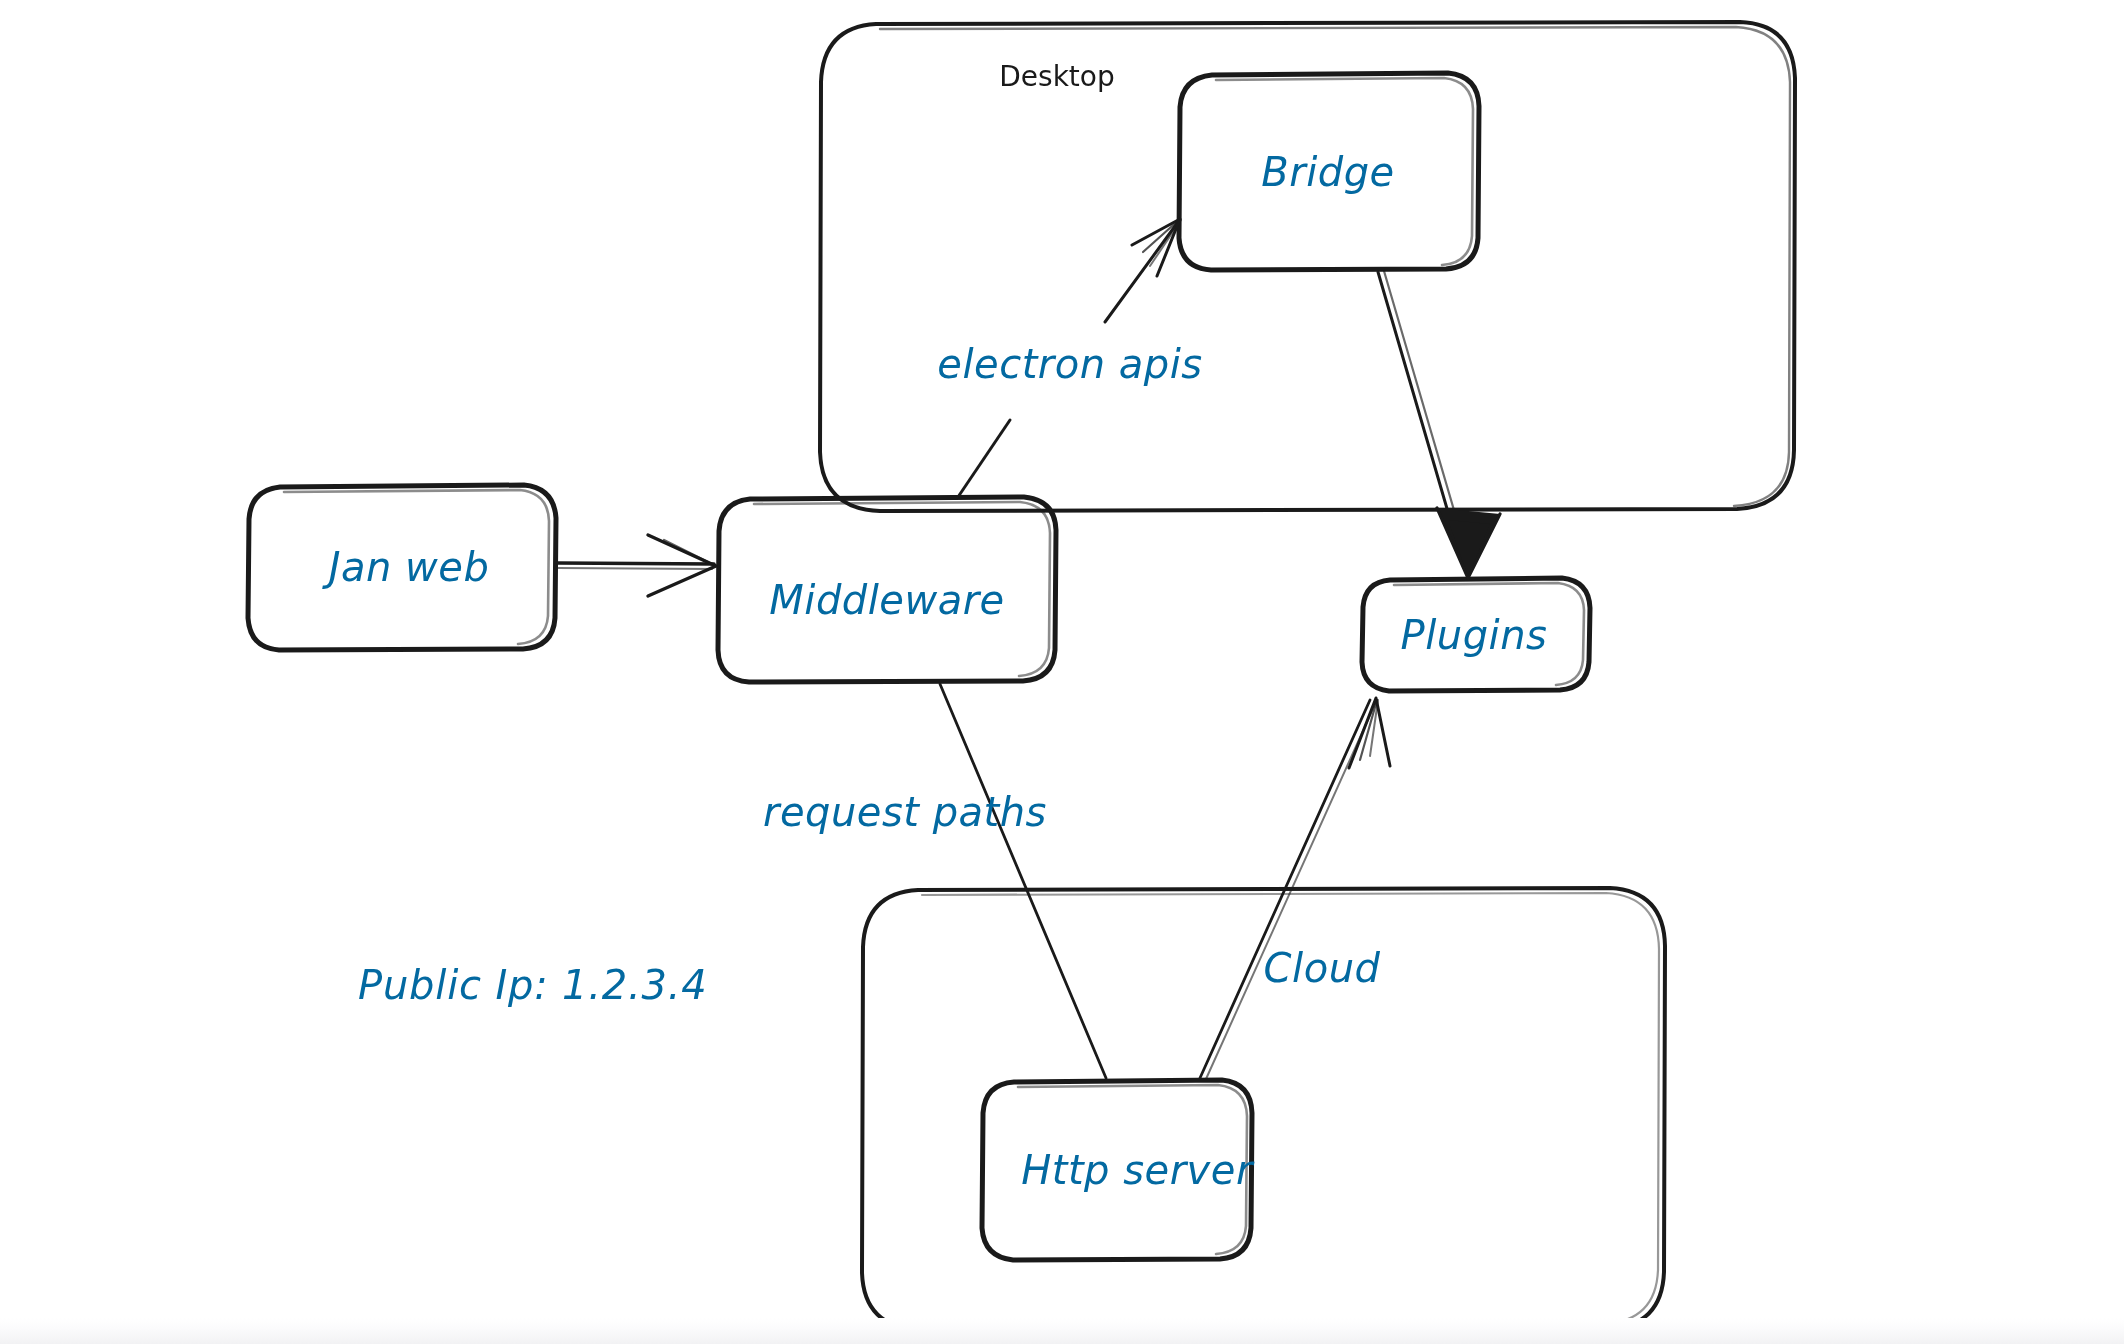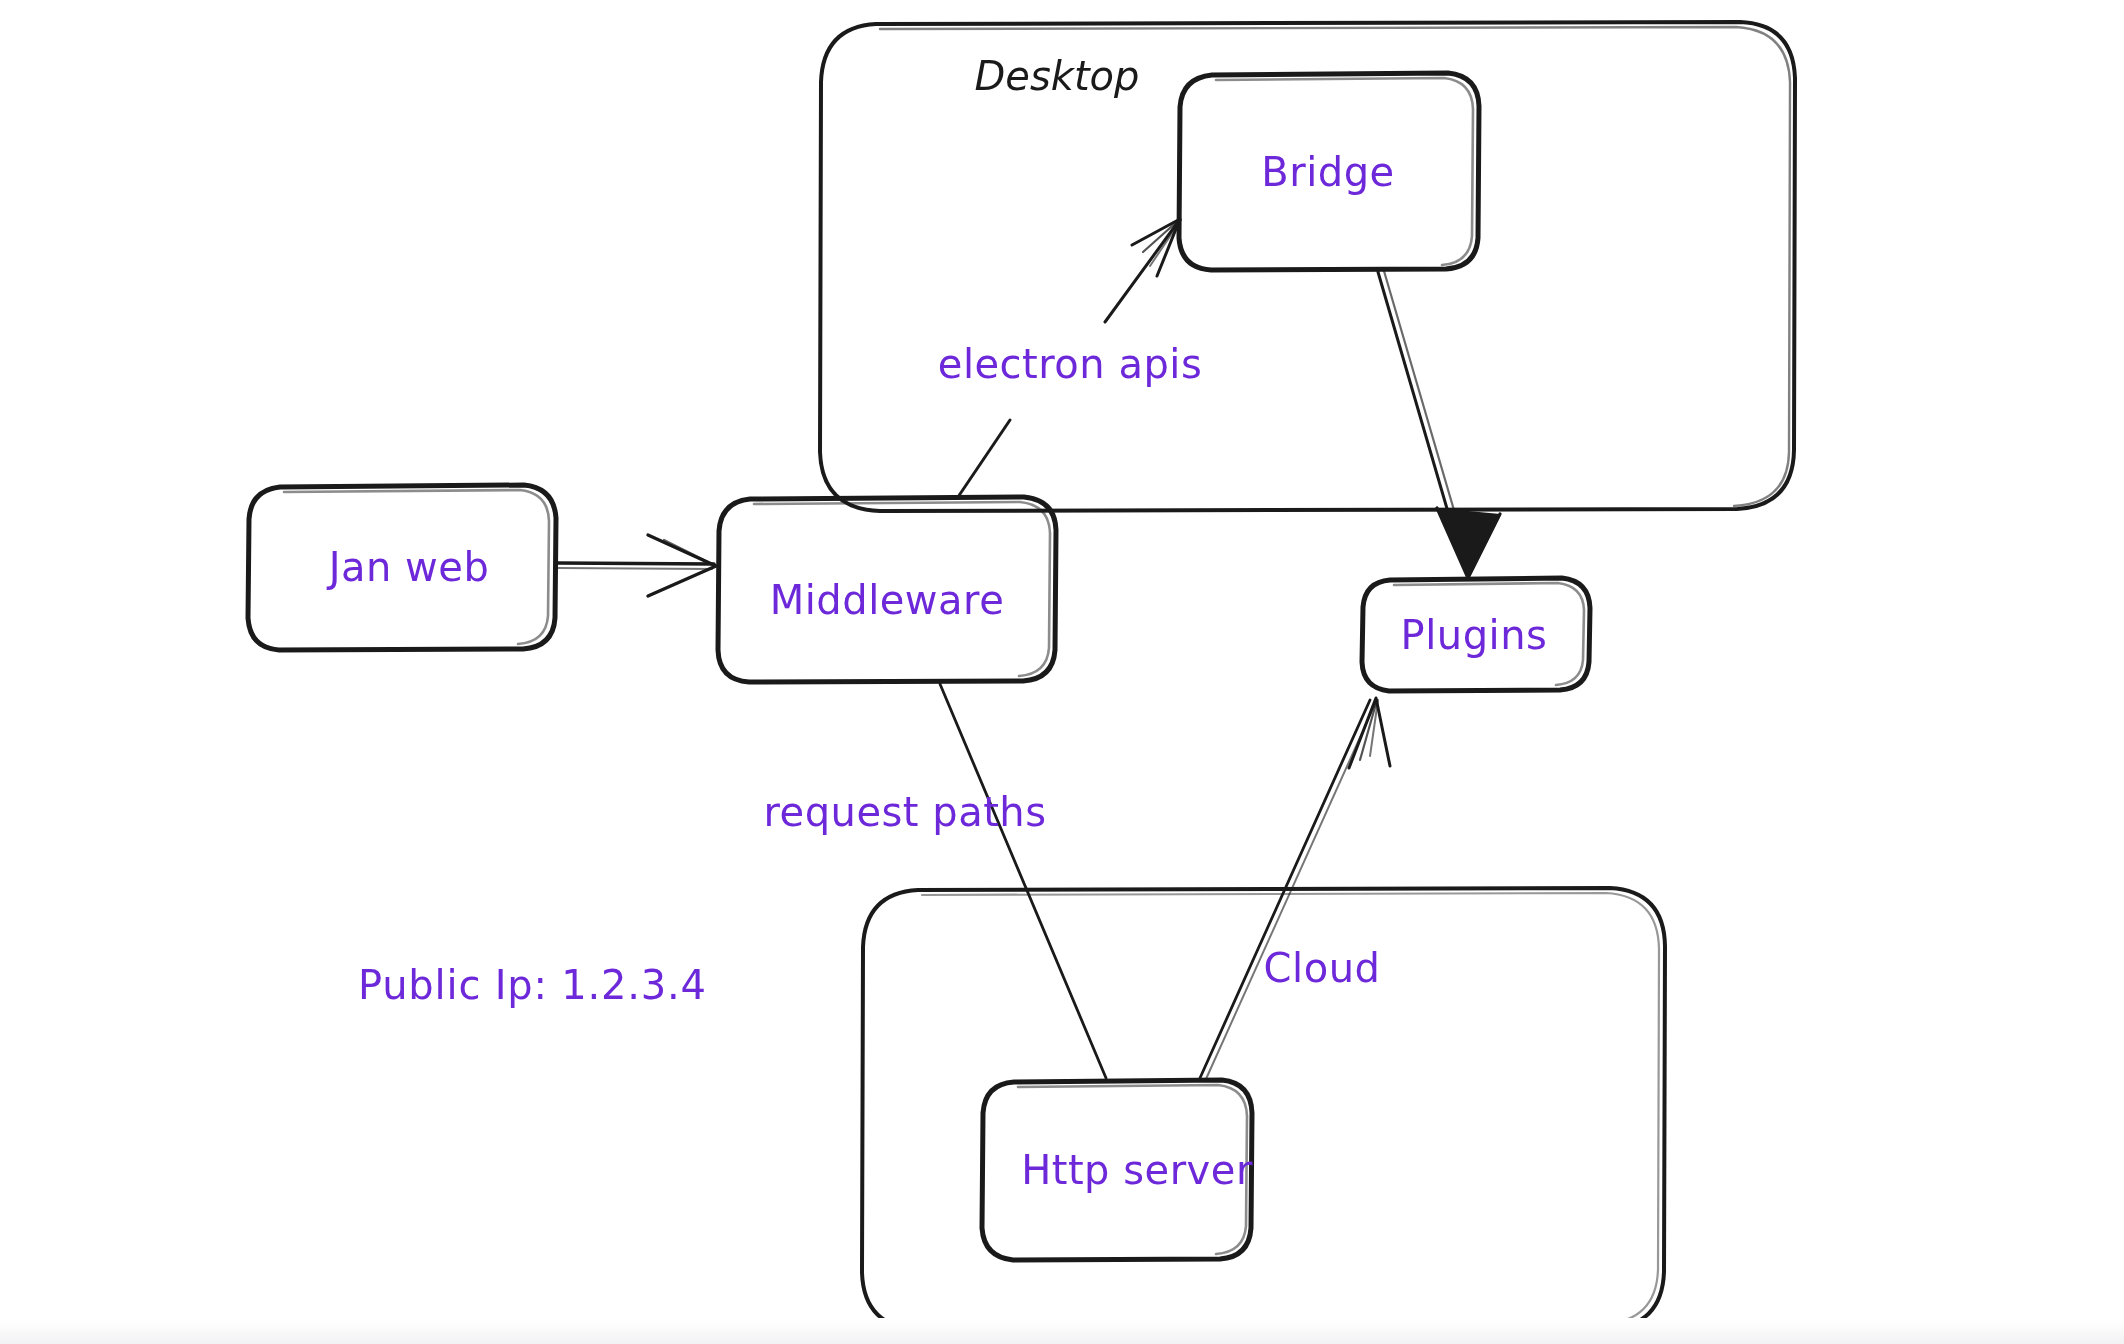--- a/index.html
+++ b/index.html
@@ -28,48 +28,48 @@
   }
   #sketch {
     position: absolute;
     left: 0;
     top: 0;
     width: 2124px;
     height: 1344px;
   }
   .node-label, .edge-label, .note-line {
     position: absolute;
-    color: #6d28d9;
+    color: #0369a1;
     white-space: pre;
     font-family: "DejaVu Sans", sans-serif;
     font-weight: 400;
+    font-style: italic;
   }
   .node-label {
     font-size: 40px;
     letter-spacing: 0.5px;
     transform: translate(-50%, -50%);
     text-align: center;
   }
   .edge-label {
     font-size: 40px;
     letter-spacing: 0.5px;
     transform: translate(-50%, -50%);
     text-align: center;
   }
   .note-line {
     font-size: 40px;
     letter-spacing: 0.8px;
   }
   .group-label {
     position: absolute;
-    font-size: 40px;
+    font-size: 28px;
     color: #1a1a1a;
     transform: translate(-50%, -50%);
     white-space: pre;
-    font-style: italic;
   }
 </style>
 </head>
 <body>
 
 <div id="canvas">
 
   <svg id="sketch" viewBox="0 0 2124 1344" xmlns="http://www.w3.org/2000/svg">
     <g fill="none" stroke="#1a1a1a" stroke-linecap="round" stroke-linejoin="round">
 

